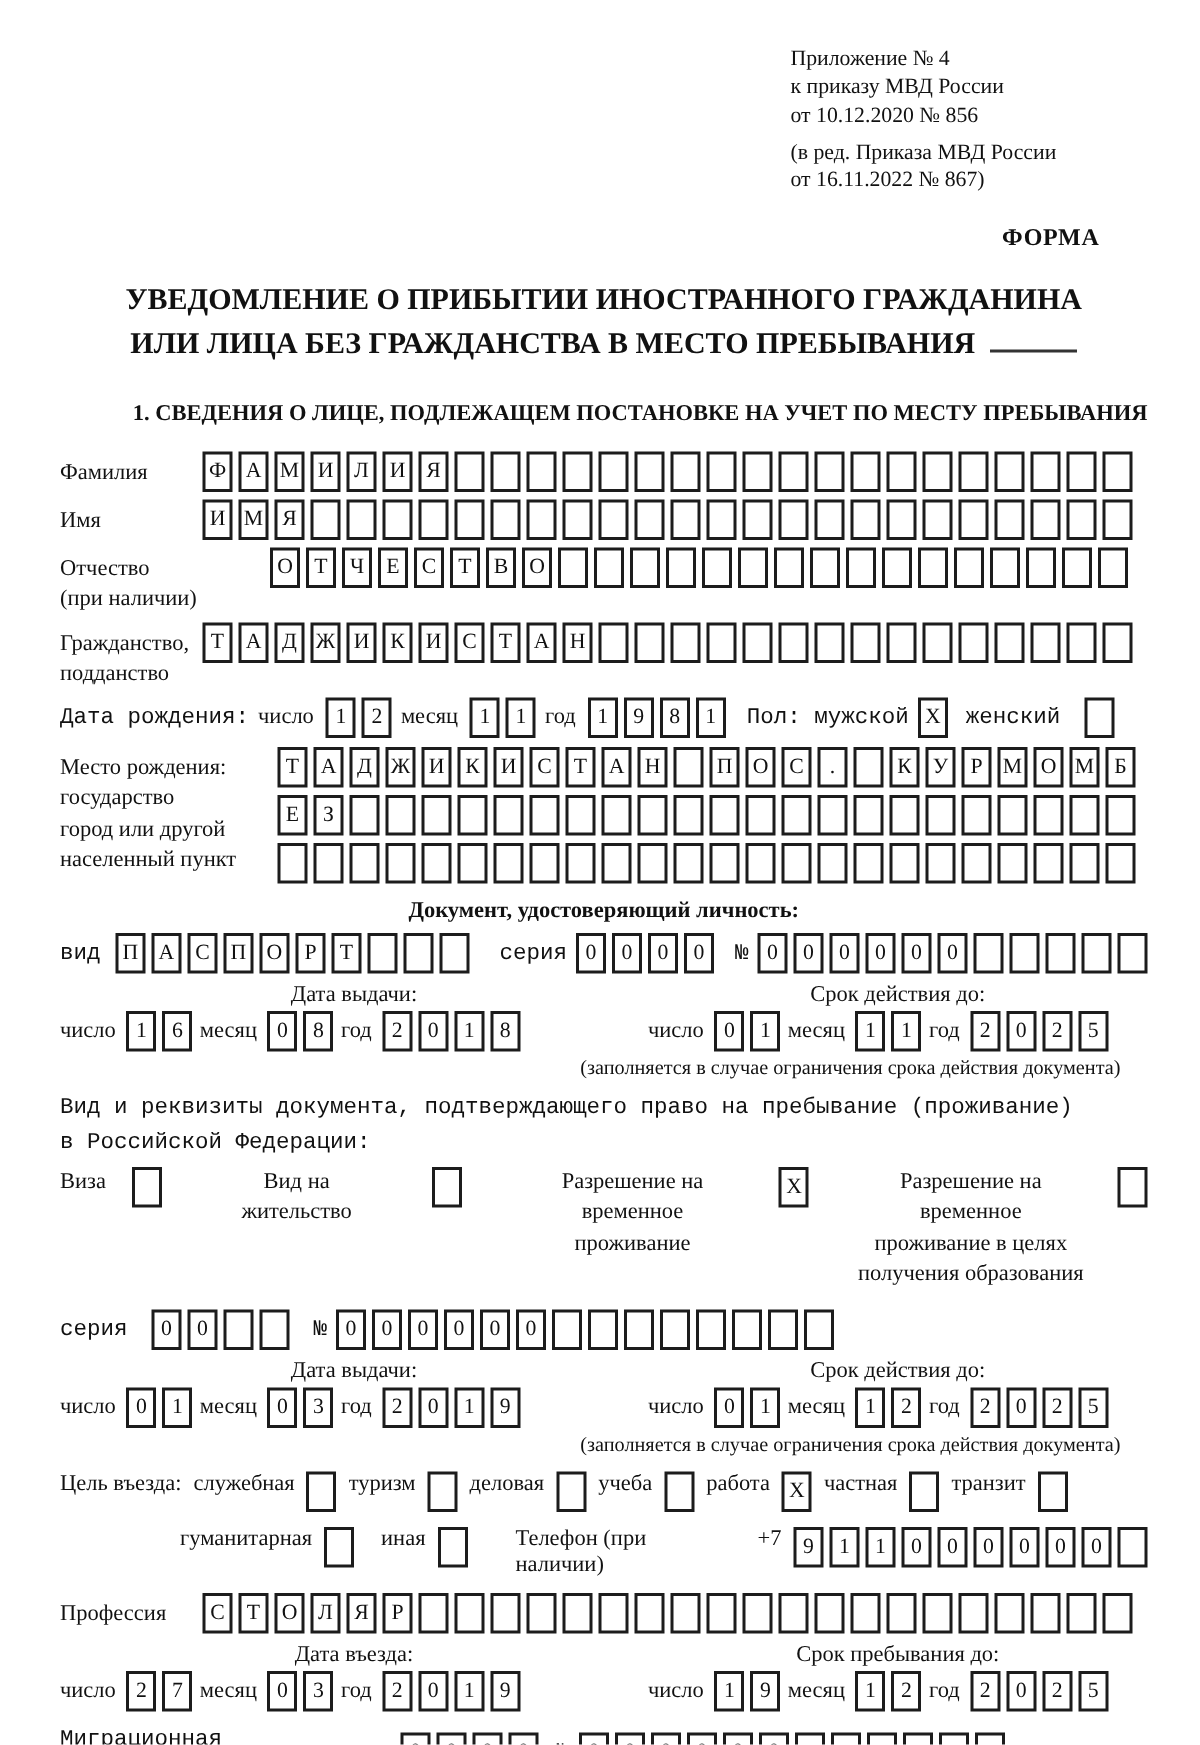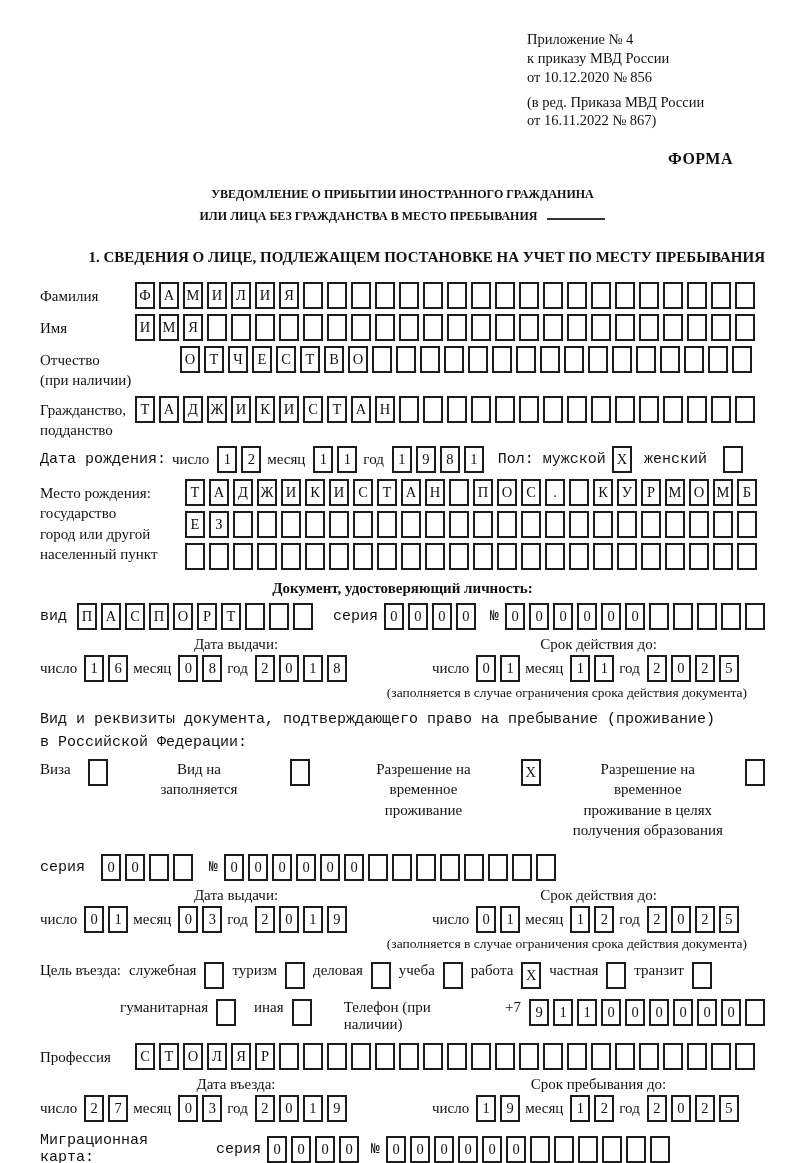--- a/index.html
+++ b/index.html
@@ -6,21 +6,21 @@
   body{width:800px;height:1163px;font-family:"Liberation Serif","DejaVu Serif",serif;color:#111;}
   .page{box-sizing:border-box;width:800px;height:1163px;padding:30px 35px 20px 40px;position:relative;}
 
   
   .hdr{margin-left:auto;width:238px;font-size:14.5px;line-height:1.3;}
   .hdr .l{white-space:nowrap;}
   .hdr .sub{margin-top:6px;}
   .forma{font-weight:bold;font-size:16px;text-align:right;padding-right:32px;margin-top:20px;letter-spacing:.5px;}
 
   
-  .title{font-weight:bold;font-size:12px;text-align:center;margin-top:18px;line-height:1.45;}
+  .title{font-weight:bold;font-size:20px;text-align:center;margin-top:18px;line-height:1.45;}
   .title .blank{display:inline-block;width:58px;border-bottom:2.5px solid #333;height:14px;margin-left:10px;}
   .sect{font-weight:bold;font-size:15px;text-align:right;margin-top:24px;margin-bottom:16px;white-space:nowrap;}
 
   
   .row{display:flex;align-items:flex-start;margin-bottom:5px;}
   .lbl{font-size:15px;line-height:1.35;flex:none;padding-top:4px;}
   .w95{width:95px;} .w140{width:140px;} .w145{width:145px;} .w110{width:110px;}
   .cells{display:flex;gap:4px;flex:none;}
   .cell{box-sizing:border-box;width:20px;height:27px;border:2px solid #1c1c1c;display:flex;align-items:center;justify-content:center;
         font-size:14.5px;font-family:"Liberation Serif",serif;flex:none;background:#fff;}
@@ -397,21 +397,21 @@
     </div>
   </div>
   <div class="note">(заполняется в случае ограничения срока действия документа)</div>
 
   <div class="plain mt10">Вид и реквизиты документа, подтверждающего право на пребывание (проживание)</div>
   <div class="plain mt6">в Российской Федерации:</div>
 
   <div class="permit-row">
     <span class="plabel">Виза</span>
     <span class="cell"></span>
-    <span class="plabel" style="margin-left:14px">Вид на заполняется</span>
+    <span class="plabel" style="margin-left:14px">Вид на жительство</span>
     <span class="cell" style="margin-left:14px"></span>
     <span class="plabel" style="margin-left:16px">
       <span style="display:block">Разрешение на временное</span>
       <span style="display:block">проживание</span>
     </span>
     <span class="cell">X</span>
     <span class="plabel" style="margin-left:10px">
       <span style="display:block">Разрешение на временное</span>
       <span style="display:block">проживание в целях</span>
       <span style="display:block">получения образования</span>

